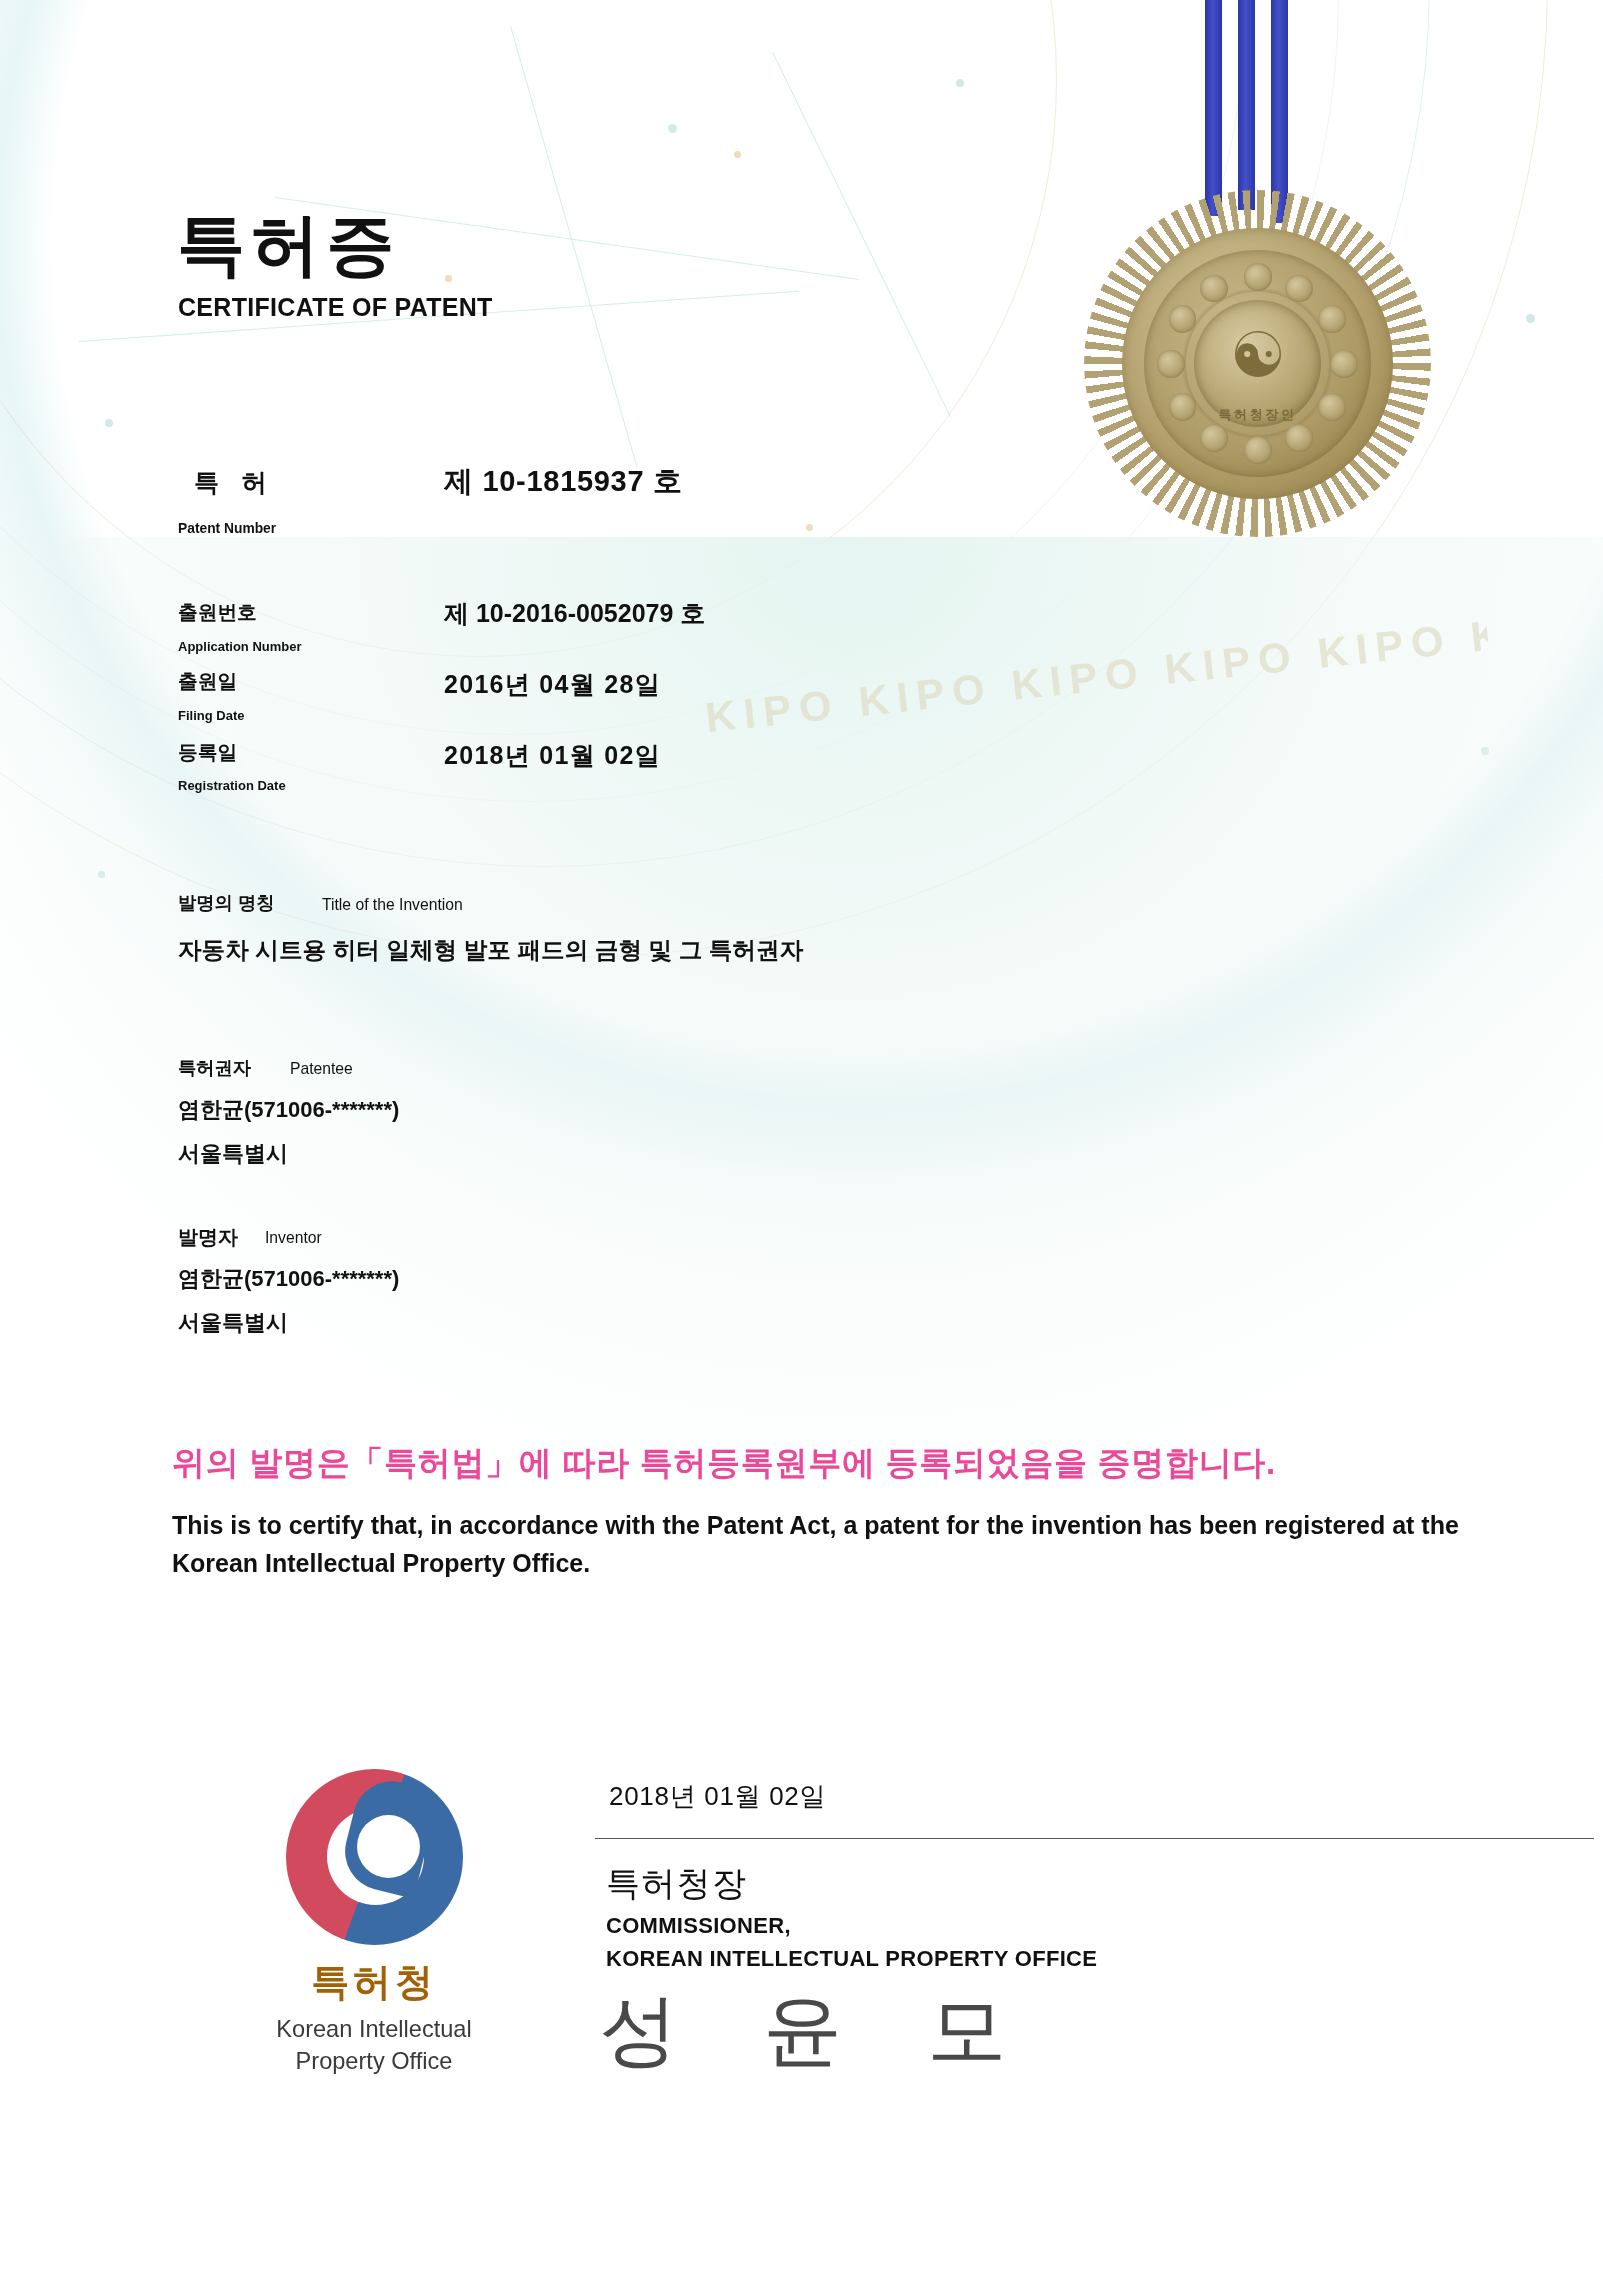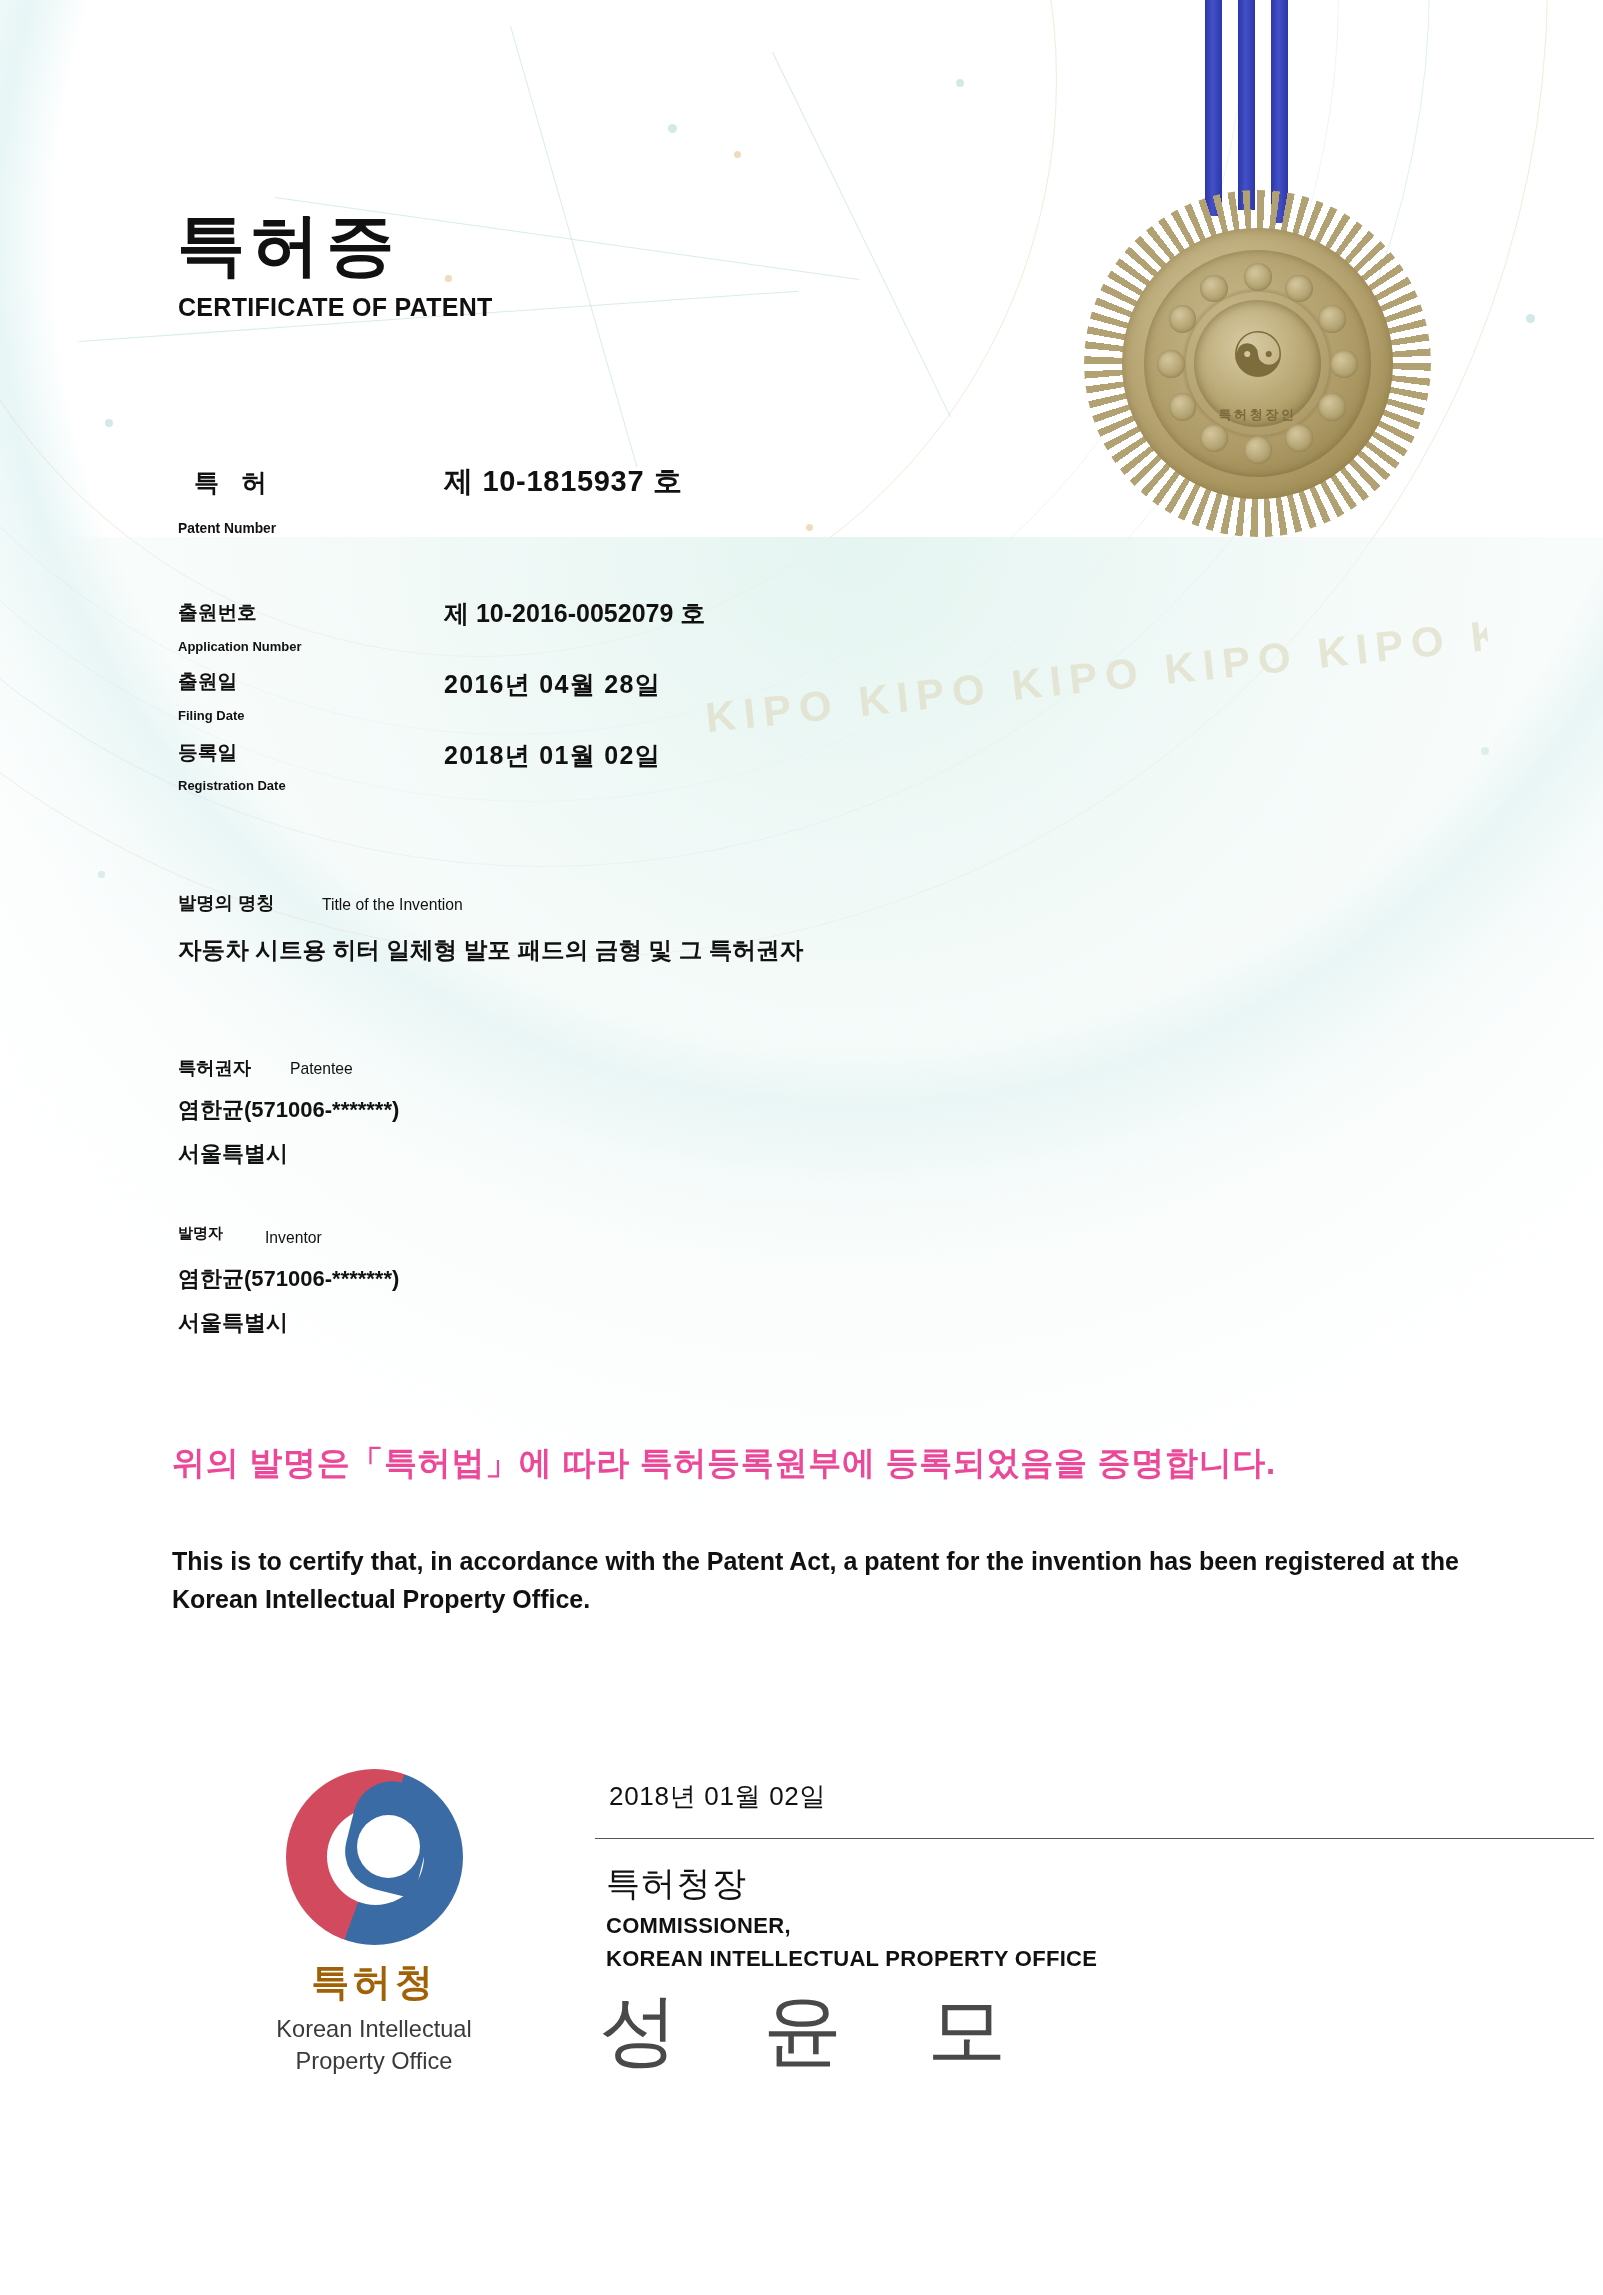--- a/index.html
+++ b/index.html
@@ -221,21 +221,21 @@
 
   .inv-label-ko { left: 178px; top: 890px; font-size: 18.3px; }
   .inv-label-en { left: 322px; top: 896px; font-size: 15.7px; font-weight: normal; }
   .inv-value    { left: 178px; top: 934px; font-size: 23.6px; }
 
   .pat-label-ko { left: 178px; top: 1055px; font-size: 18.3px; }
   .pat-label-en { left: 290px; top: 1060px; font-size: 15.7px; font-weight: normal; }
   .pat-name     { left: 178px; top: 1095px; font-size: 22px; }
   .pat-addr     { left: 178px; top: 1139px; font-size: 22px; }
 
-  .ivt-label-ko { left: 178px; top: 1224px; font-size: 15px; }
+  .ivt-label-ko { left: 178px; top: 1224px; font-size: 20px; }
   .ivt-label-en { left: 265px; top: 1229px; font-size: 15.7px; font-weight: normal; }
   .ivt-name     { left: 178px; top: 1264px; font-size: 22px; }
   .ivt-addr     { left: 178px; top: 1308px; font-size: 22px; }
 
   .cert-ko {
     position: absolute;
     left: 172px;
     top: 1441px;
     font-size: 33px;
     font-weight: bold;
@@ -244,21 +244,20 @@
   }
   .cert-en {
     position: absolute;
     left: 172px;
     top: 1507px;
     width: 1304px;
     font-size: 25px;
     font-weight: bold;
     line-height: 1.5;
     color: #111;
-    margin-top: 36px;
   }
 
   
   .sig-date {
     position: absolute;
     left: 609px;
     top: 1779px;
     font-size: 26px;
     color: #111;
     letter-spacing: 0.7px;

